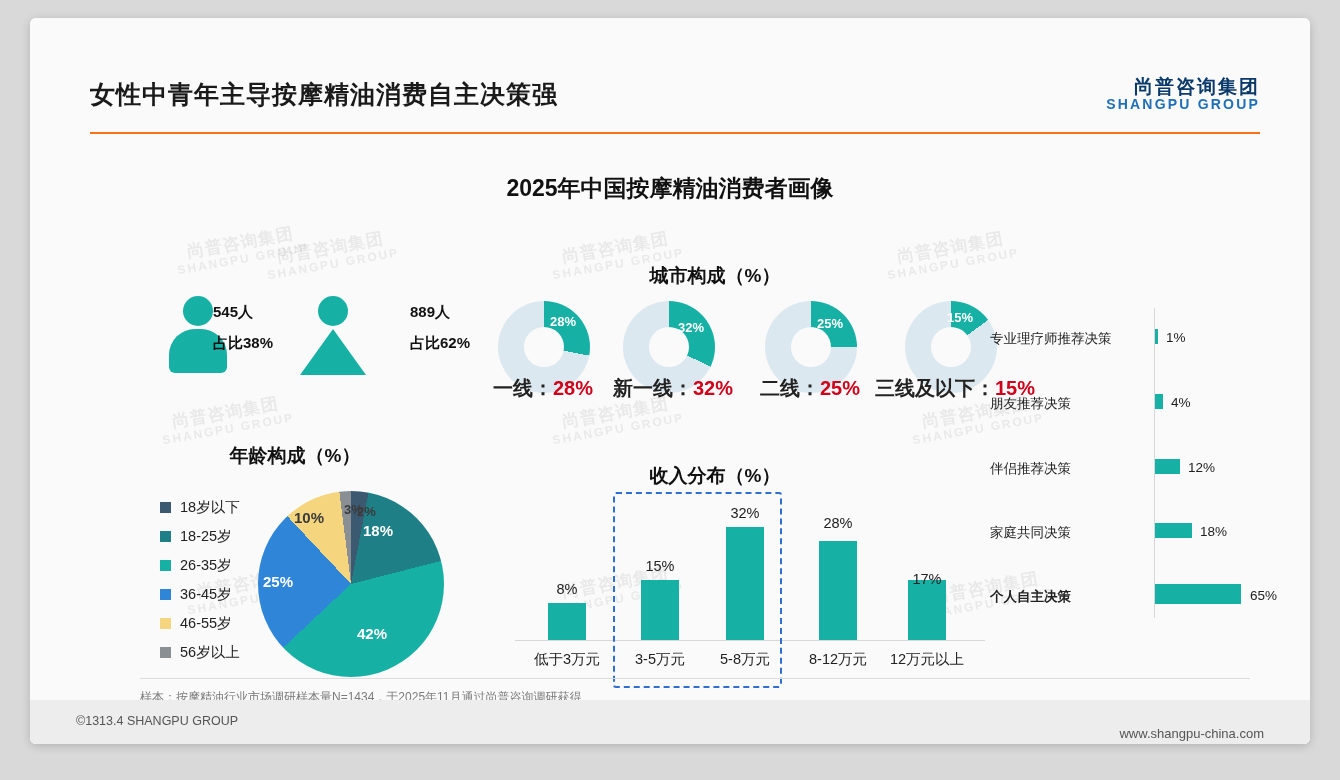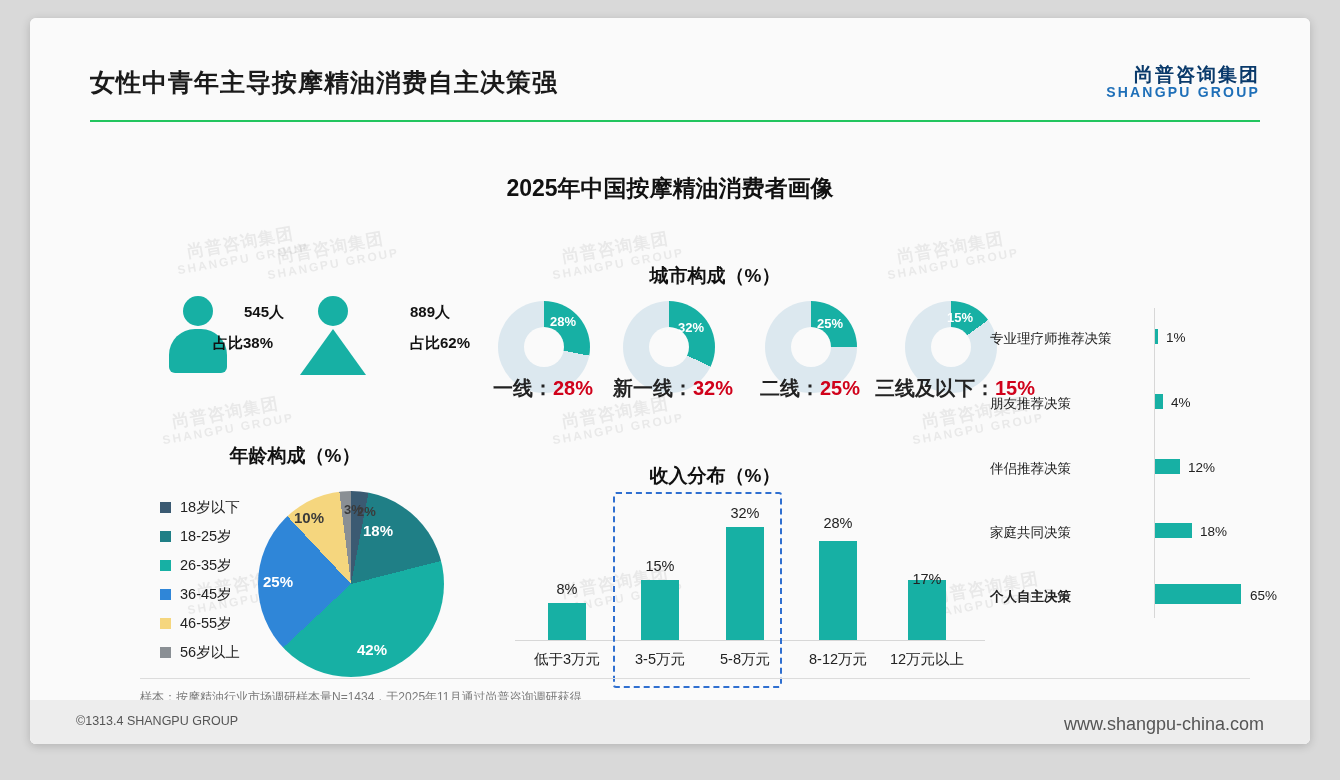--- a/index.html
+++ b/index.html
@@ -2,21 +2,21 @@
 <html><head>
 <meta charset="utf-8">
 <style>
   html,body{margin:0;padding:0;background:#d8d8d8;}
   body{font-family:"Liberation Sans","DejaVu Sans",sans-serif;}
   .page{position:relative;width:1340px;height:780px;background:#d9d9d9;overflow:hidden;}
   .slide{position:absolute;left:30px;top:18px;width:1280px;height:726px;background:#f7f7f7;border-radius:6px;box-shadow:0 2px 10px rgba(0,0,0,.18);overflow:hidden;}
   .slide-inner{position:absolute;left:0;top:0;right:0;bottom:0;background:#fafafa;}
 
   
-  .hdr{position:absolute;left:60px;top:40px;right:50px;height:62px;border-bottom:2px solid #22c55e;}
+  .hdr{position:absolute;left:60px;top:52px;right:50px;height:62px;border-bottom:2px solid #f97316;}
   .hdr-title{position:absolute;left:0;top:8px;font-size:25px;font-weight:bold;color:#1a1a1a;letter-spacing:1px;}
   .brand{position:absolute;right:0;top:6px;text-align:right;line-height:1.12;}
   .brand-cn{font-size:19px;font-weight:bold;color:#0a3a6b;letter-spacing:2px;}
   .brand-en{font-size:14px;font-weight:bold;color:#1e6fb8;letter-spacing:2.2px;}
 
   .subtitle{position:absolute;left:0;right:0;top:155px;text-align:center;font-size:23px;font-weight:bold;color:#111;}
 
   
   .wm{position:absolute;color:rgba(120,120,120,.13);font-weight:bold;text-align:center;line-height:1.15;pointer-events:none;user-select:none;transform:rotate(-10deg);}
   .wm .l1{font-size:17px;letter-spacing:1px;}
@@ -55,21 +55,21 @@
 
   
   .hb-axis{position:absolute;width:1px;background:#d7d7d7;}
   .hbar{position:absolute;background:#17b0a4;height:15px;}
   .hb-lab{position:absolute;font-size:13.5px;color:#222;text-align:left;white-space:nowrap;}
   .hb-val{position:absolute;font-size:13.5px;color:#222;white-space:nowrap;}
 
   .note{position:absolute;left:110px;top:660px;right:60px;border-top:1px solid #dcdcdc;padding-top:10px;font-size:12px;color:#7a7a7a;}
   .footer{position:absolute;left:0;right:0;bottom:0;height:44px;background:#ededed;}
   .footer .lf{position:absolute;left:46px;top:14px;font-size:12.5px;color:#555;}
-  .footer .rt{position:absolute;right:46px;top:14px;font-size:18px;color:#555;}
+  .footer .rt{position:absolute;right:46px;top:26px;font-size:13px;color:#555;}
 </style>
 </head>
 <body>
 
 <div class="page">
   <div class="slide">
     <div class="slide-inner">
 
       <div class="wm" style="left:145px;top:215px;">
         <div class="l1">尚普咨询集团</div>
@@ -119,21 +119,21 @@
           <div class="brand-en">SHANGPU GROUP</div>
         </div>
       </div>
 
       <div class="subtitle">2025年中国按摩精油消费者画像</div>
 
       <div class="person" style="left:130px;top:278px;width:76px;height:78px;">
         <div class="p-head"></div>
           <div class="p-body"></div>
       </div>
-      <div class="gl" style="left:183px;top:285px;padding-left:31px;">545人</div>
+      <div class="gl" style="left:183px;top:285px;">545人</div>
       <div class="gl" style="left:183px;top:316px;">占比38%</div>
 
       <div class="person" style="left:265px;top:278px;width:76px;height:80px;">
         <div class="p-head"></div>
           <div class="p-skirt"></div>
       </div>
       <div class="gl" style="left:380px;top:285px;">889人</div>
       <div class="gl" style="left:380px;top:316px;">占比62%</div>
 
       <div class="sec-title" style="left:110px;top:425px;width:310px;">年龄构成（%）</div>
@@ -158,21 +158,21 @@
             <span class="lg-sw" style="background:#f5d67e"></span>
             <span>46-55岁</span>
           </div>
         <div class="lg-row">
             <span class="lg-sw" style="background:#8a8f94"></span>
             <span>56岁以上</span>
           </div>
       </div>
       <div class="pie" style="left:228px;top:473px;background:conic-gradient(#3b5a72 0deg 10.8deg,#1f7f86 10.8deg 75.6deg,#17b0a4 75.6deg 226.8deg,#2f86d8 226.8deg 316.8deg,#f5d67e 316.8deg 352.8deg,#8a8f94 352.8deg 360deg);"></div>
       <div class="pie-lab" style="left:333px;top:504px;">18%</div>
-      <div class="pie-lab" style="left:327px;top:607px;margin-top:16px;">42%</div>
+      <div class="pie-lab" style="left:327px;top:607px;">42%</div>
       <div class="pie-lab" style="left:233px;top:555px;">25%</div>
       <div class="pie-lab dark" style="left:264px;top:491px;">10%</div>
       <div class="pie-lab dark" style="left:314px;top:484px;font-size:13px;">3%</div>
       <div class="pie-lab dark" style="left:327px;top:486px;font-size:13px;">2%</div>
 
       <div class="sec-title" style="left:560px;top:245px;width:250px;">城市构成（%）</div>
 
       <div class="donut" style="left:468px;top:283px;background:conic-gradient(#17b0a4 0deg 100.8deg,#dce8ef 100.8deg 360deg);">
           <div class="hole"></div>
         </div>

